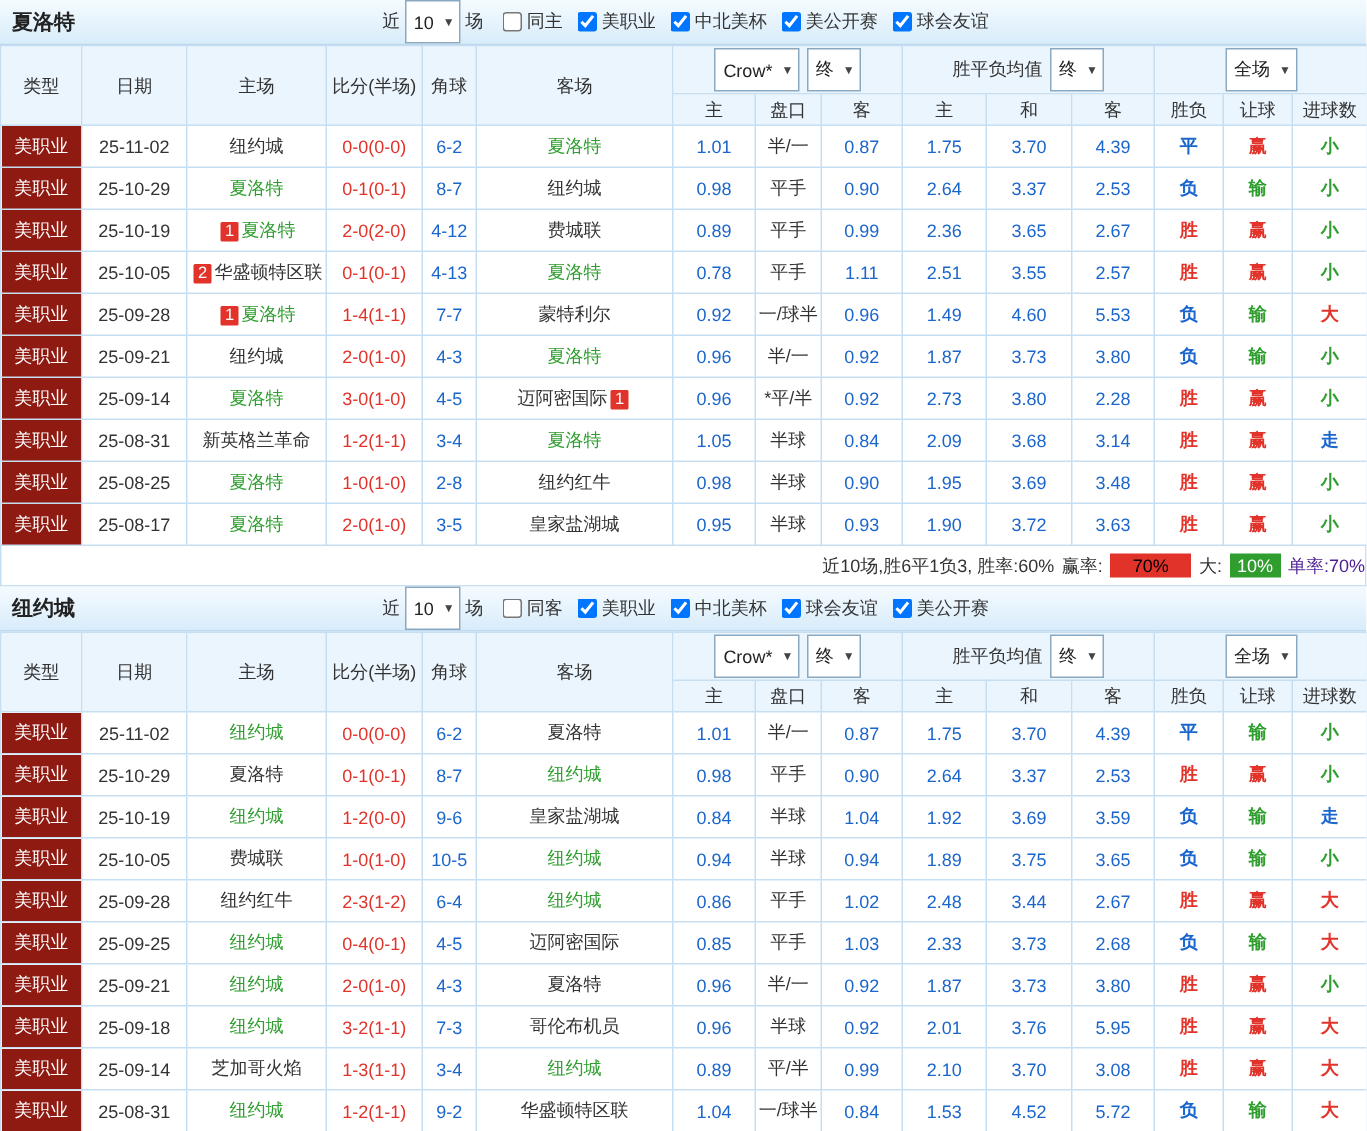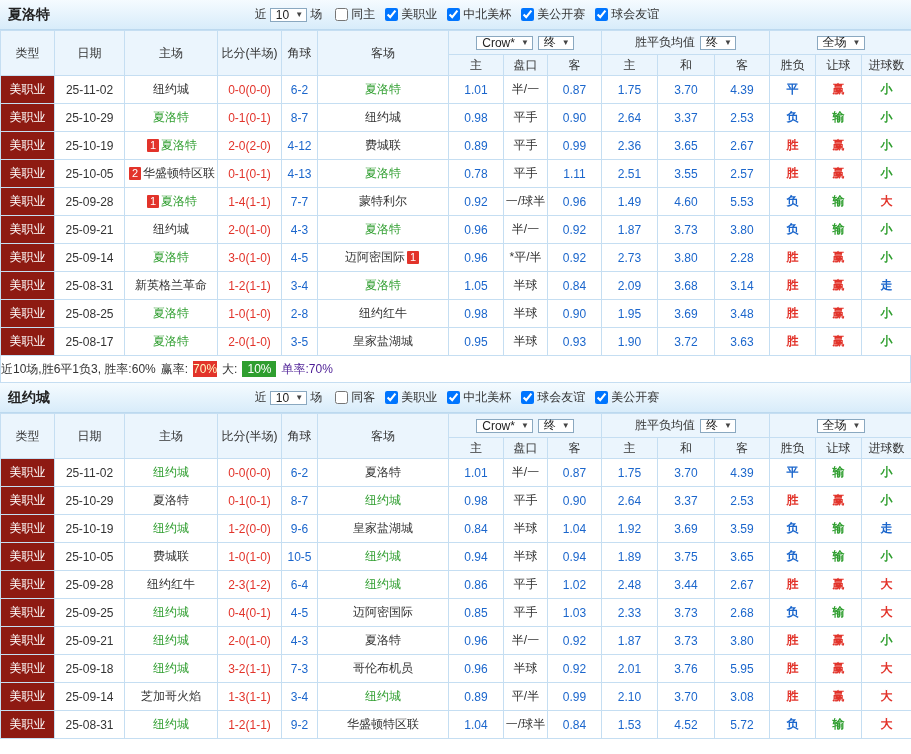--- a/index.html
+++ b/index.html
@@ -18,21 +18,21 @@
     color:#fff;font-size:13px;font-weight:bold;display:flex;align-items:center;justify-content:center;cursor:pointer}
 
   
   .sec-header{position:relative;height:30px;background:linear-gradient(#f5fbff,#d8ecfa);
     border-bottom:1px solid #bcd9ef;display:flex;align-items:center;justify-content:center}
   .team-title{position:absolute;left:8px;top:50%;transform:translateY(-50%);font-size:14px;font-weight:bold;color:#222}
   .filters{display:flex;align-items:center;font-size:12px;color:#333}
   .filters .lbl{margin:0 3px}
   .filters input[type=checkbox]{width:13px;height:13px;margin:0 3px 0 10px;vertical-align:middle}
   .sel{display:inline-flex;align-items:center;border:1px solid #8aa8c0;
-    background:#fff;font-size:12px;color:#222;padding:1px 3px 1px 5px;height:14px;gap:6px;cursor:pointer}
+    background:#fff;font-size:12px;color:#222;padding:1px 3px 1px 5px;height:29px;gap:6px;cursor:pointer}
   .sel .arr{font-size:8px;color:#444}
 
   
   table{border-collapse:collapse;table-layout:fixed;width:911px}
   th,td{border:1px solid #c5def2;text-align:center;font-size:12px;color:#333;
     overflow:hidden;white-space:nowrap;vertical-align:middle}
   thead th{background:#ebf5fd;font-weight:normal;height:21px;padding:1px 0}
   thead tr.h1 th{height:24px}
   .hgroup{display:inline-flex;align-items:center;gap:5px}
   tbody td{height:28px;background:#fff}
@@ -43,22 +43,22 @@
   td.corner{color:#1b66cc}
   td.oddnum{color:#1b66cc}
   .c-red{color:#e2332a;font-weight:bold}
   .c-green{color:#2f9e2f;font-weight:bold}
   .c-blue{color:#1b66cc;font-weight:bold}
   .badge{display:inline-block;background:#e2332a;color:#fff;font-size:11px;line-height:13px;
     padding:0 3px;margin:0 2px;border-radius:1px;font-weight:normal}
 
   
   .summary{height:27px;border:1px solid #c5def2;border-top:none;display:flex;align-items:center;
-    justify-content:flex-start;gap:5px;font-size:12px;color:#333;background:#fff}
-  .pill-red{background:#e2332a;color:#fef9c3;padding:1px 0}
+    justify-content:flex-end;gap:5px;font-size:12px;color:#333;background:#fff}
+  .pill-red{background:#e2332a;color:#000000;padding:1px 15px}
   .pill-green{background:#2f9e2f;color:#fff;padding:1px 5px}
   .red-text{color:#4c1d95}
 </style>
 </head>
 <body>
 
 <div class="app">
   <div id="sections">
       <div class="section">
         <div class="sec-header">

